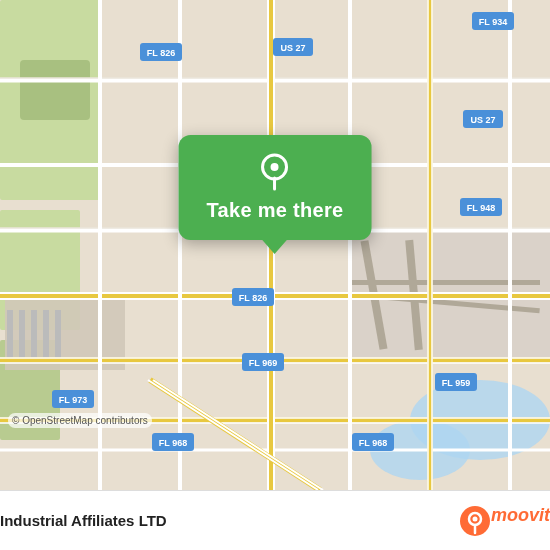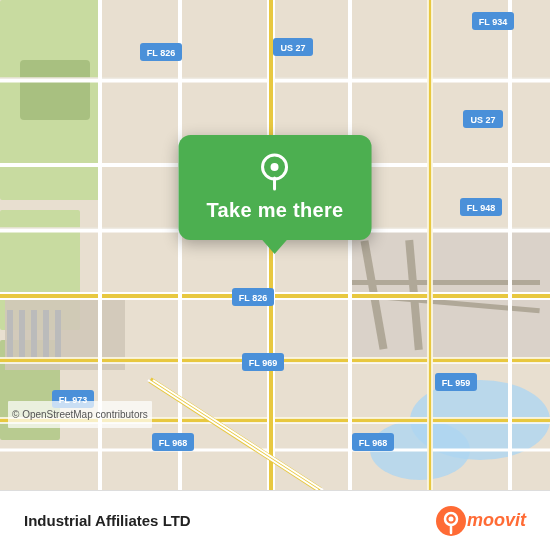--- a/index.html
+++ b/index.html
@@ -21,21 +21,21 @@
     }
 
     
     #bottom-bar {
       width: 550px;
       height: 60px;
       background: #fff;
       display: flex;
       align-items: center;
       justify-content: space-between;
-      padding: 0 24px;
+      padding: 0 0;
       border-top: 1px solid #ddd;
     }
 
     #place-info {
       display: flex;
       flex-direction: column;
     }
 
     #place-name {
       font-size: 15px;
@@ -43,21 +43,20 @@
       color: #222;
     }
 
     #place-city {
       font-size: 13px;
       color: #666;
     }
 
     #moovit-logo {
       display: flex;
-      align-items: center;
     }
 
     .moovit-icon {
       width: 32px;
       height: 32px;
     }
 
     .moovit-text {
       font-size: 18px;
       font-weight: bold;
@@ -113,22 +112,22 @@
     }
 
     
     #osm-credit {
       position: absolute;
       bottom: 62px;
       left: 8px;
       font-size: 10px;
       color: #555;
       background: rgba(255,255,255,0.7);
-      padding: 8px 4px;
-      border-radius: 1px;
+      padding: 2px 4px;
+      border-radius: 7px;
       z-index: 5;
     }
 
     
     #map-svg {
       position: absolute;
       top: 0; left: 0;
       width: 100%;
       height: 100%;
     }

